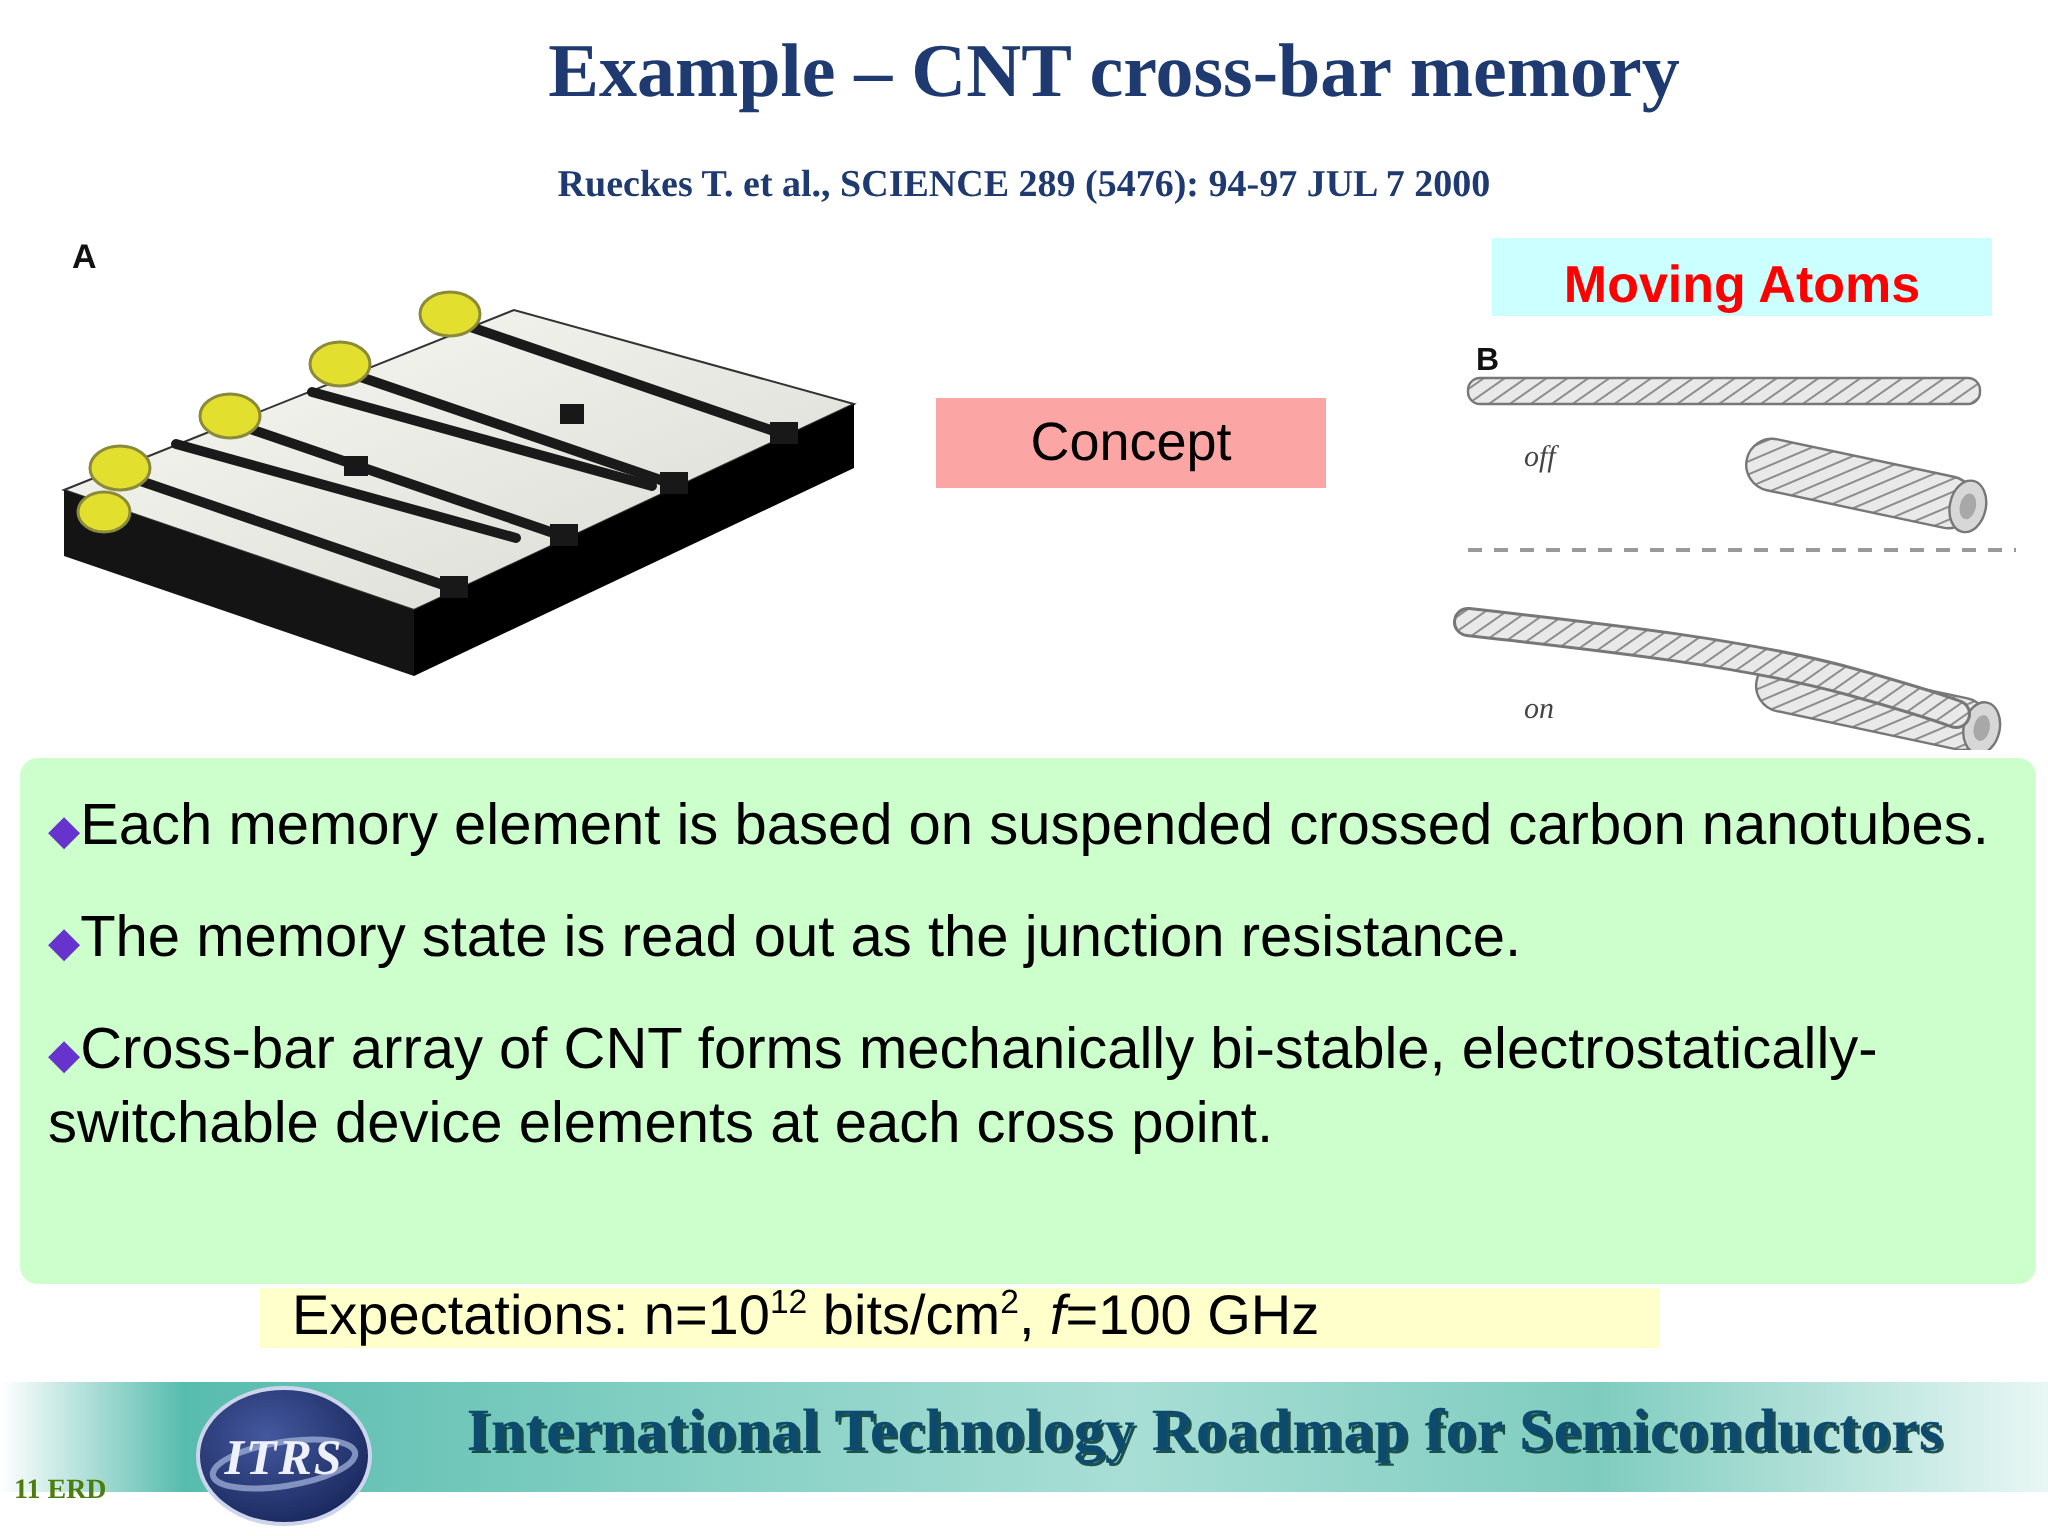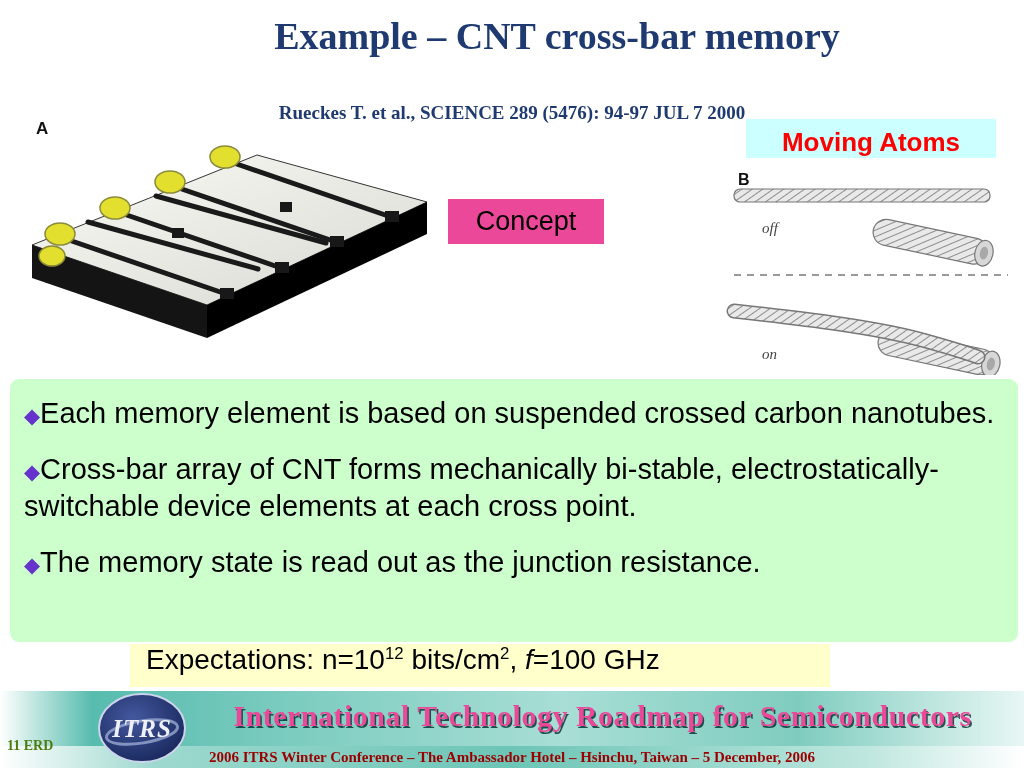--- a/index.html
+++ b/index.html
@@ -7,60 +7,60 @@
     position:relative;width:1024px;height:768px;overflow:hidden;background:#ffffff;
     font-family:"Liberation Sans",sans-serif;color:#000;
   }
   .abs{position:absolute;}
   #page-title{
     top:14px;left:0;width:1024px;text-align:center;
     font-family:"Liberation Serif",serif;font-weight:bold;font-size:38px;color:#1e3a70;padding-left:45px;
   }
   #citation{
     top:82px;left:0;width:1024px;text-align:center;
-    font-family:"Liberation Serif",serif;font-weight:bold;font-size:19px;color:#1e3a70;margin-top:20px;
+    font-family:"Liberation Serif",serif;font-weight:bold;font-size:19px;color:#1e3a70;
   }
   #moving-atoms{
     left:746px;top:119px;width:250px;height:39px;background:#ccffff;
     display:flex;align-items:flex-end;justify-content:center;
     color:#ff0000;font-weight:bold;font-size:26px;cursor:pointer;
   }
   #concept-box{
-    left:448px;top:199px;width:156px;height:45px;background:#ec4899;
+    left:468px;top:199px;width:195px;height:45px;background:#fca5a5;
     display:flex;align-items:center;justify-content:center;
     color:#000;font-size:27px;
   }
   #figure-a{left:22px;top:110px;width:415px;height:230px;}
   #figure-b{left:726px;top:163px;width:290px;height:212px;}
   #green-box{
     left:10px;top:379px;width:1008px;height:263px;background:#ccffcc;border-radius:9px;
     box-sizing:border-box;padding:16px 8px 0 14px;font-size:29px;line-height:1.28;
   }
   .bullet-par{margin:0 0 19px 0;}
   .diamond{color:#6633cc;font-size:0.72em;}
   #yellow-box{
-    left:130px;top:644px;width:700px;height:43px;background:#ffffcc;
-    box-sizing:border-box;display:flex;align-items:flex-start;padding-left:16px;
+    left:130px;top:644px;width:700px;height:30px;background:#ffffcc;
+    box-sizing:border-box;display:flex;align-items:flex-end;padding-left:16px;
     font-size:28px;
   }
   #yellow-box sup{font-size:60%;line-height:0;}
   #yellow-box .fvar{font-style:italic;}
   #footer-band1{
     left:0;top:691px;width:1024px;height:55px;
     background:linear-gradient(90deg,#ffffff 0%,#57bcae 9%,#7fcdc1 30%,#a8ded5 55%,#7fccbf 78%,#e8f7f4 100%);
   }
   #footer-band2{
     left:0;top:746px;width:1024px;height:22px;
     background:linear-gradient(90deg,#ffffff 0%,#9ed9cf 15%,#6cc5b6 50%,#bfe7df 85%,#ffffff 100%);
     display:flex;align-items:center;justify-content:center;
   }
   #roadmap-title{
     left:185px;top:699px;width:835px;text-align:center;
     font-family:"Liberation Serif",serif;font-weight:bold;font-size:30px;letter-spacing:0.5px;
-    color:#ec4899;text-shadow:1.5px 1.5px 0 rgba(6,56,53,0.85);
+    color:#0c4a6e;text-shadow:1.5px 1.5px 0 rgba(6,56,53,0.85);
   }
   #conference-line{
     font-family:"Liberation Serif",serif;font-weight:bold;font-size:15px;color:#9b0000;
     white-space:nowrap;
   }
   #page-number{
     left:7px;top:738px;font-family:"Liberation Serif",serif;font-weight:bold;font-size:14px;color:#4d7c0f;
   }
   #itrs-logo{left:97px;top:692px;width:90px;height:72px;z-index:3;}
 </style>
@@ -153,22 +153,22 @@
         <ellipse cx="266" cy="190" rx="4" ry="6.5" fill="#a8a8a8"></ellipse>
       </g>
       <path d="M8,148 C80,156 150,164 200,178 C225,185 244,191 252,194" stroke="#777" stroke-width="15" fill="none" stroke-linecap="round"></path>
       <path d="M8,148 C80,156 150,164 200,178 C225,185 244,191 252,194" stroke="url(#hatch)" stroke-width="12" fill="none" stroke-linecap="round"></path>
       <text x="36" y="196" font-size="15" font-style="italic" font-family="serif" fill="#444">on</text>
     </g>
   </svg>
 
   <div id="green-box" class="abs">
     <p class="bullet-par"><span class="diamond">◆</span><span>Each memory element is based on suspended crossed carbon nanotubes.</span></p>
+    <p class="bullet-par"><span class="diamond">◆</span><span>The memory state is read out as the junction resistance.</span></p>
     <p class="bullet-par"><span class="diamond">◆</span><span>Cross-bar array of CNT forms mechanically bi-stable, electrostatically-switchable device elements at each cross point.</span></p>
-    <p class="bullet-par"><span class="diamond">◆</span><span>The memory state is read out as the junction resistance.</span></p>
   </div>
 
   <div id="yellow-box" class="abs">
     <span><span>Expectations: n=10</span><sup>12</sup><span> bits/cm</span><sup>2</sup><span>, </span><span class="fvar">f</span><span>=100 GHz</span></span>
   </div>
 
   <div id="footer-band1" class="abs"></div>
   <div id="roadmap-title" class="abs">International Technology Roadmap for Semiconductors</div>
 
   <svg id="itrs-logo" class="abs" viewBox="0 0 90 72">
@@ -176,19 +176,16 @@
       <radialGradient id="logograd" cx="0.4" cy="0.35" r="0.9">
         <stop offset="0" stop-color="#44589e"></stop>
         <stop offset="1" stop-color="#0c1a4a"></stop>
       </radialGradient>
     </defs>
     <ellipse cx="45" cy="36" rx="43" ry="34" fill="url(#logograd)" stroke="#cdd5ec" stroke-width="2"></ellipse>
     <ellipse cx="45" cy="40" rx="36" ry="11" fill="none" stroke="#9fb0d8" stroke-width="3" opacity="0.75" transform="rotate(-9 45 40)"></ellipse>
     <text x="45" y="45" text-anchor="middle" font-family="serif" font-style="italic" font-weight="bold" font-size="25" fill="#eef1fb" letter-spacing="1">ITRS</text>
   </svg>
 
-  <div id="footer-band2" class="abs">
-    <span id="conference-line">2006 ITRS Winter Conference  –  The Ambassador Hotel  –  Hsinchu,  Taiwan  –  5 December, 2006</span>
-  </div>
 
   <div id="page-number" class="abs">11 ERD</div>
 
 </div>
 
 </body></html>

